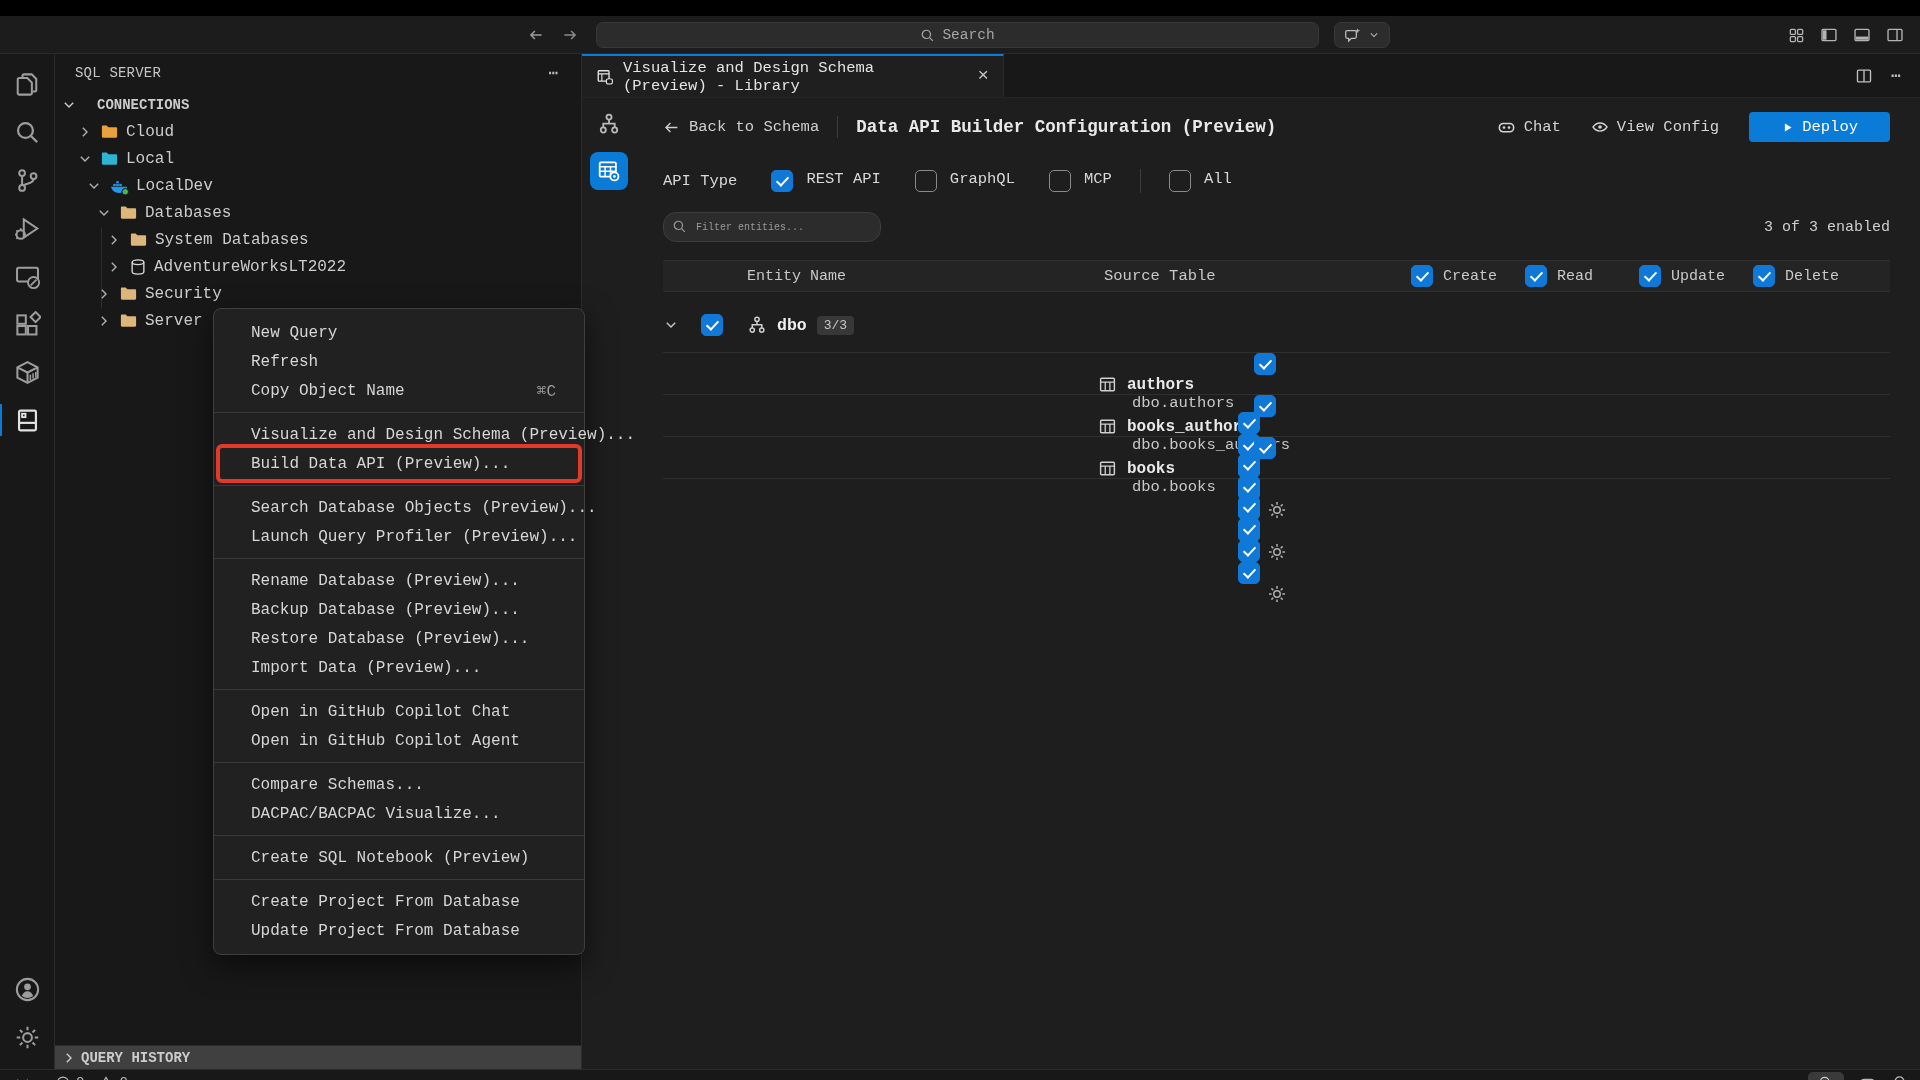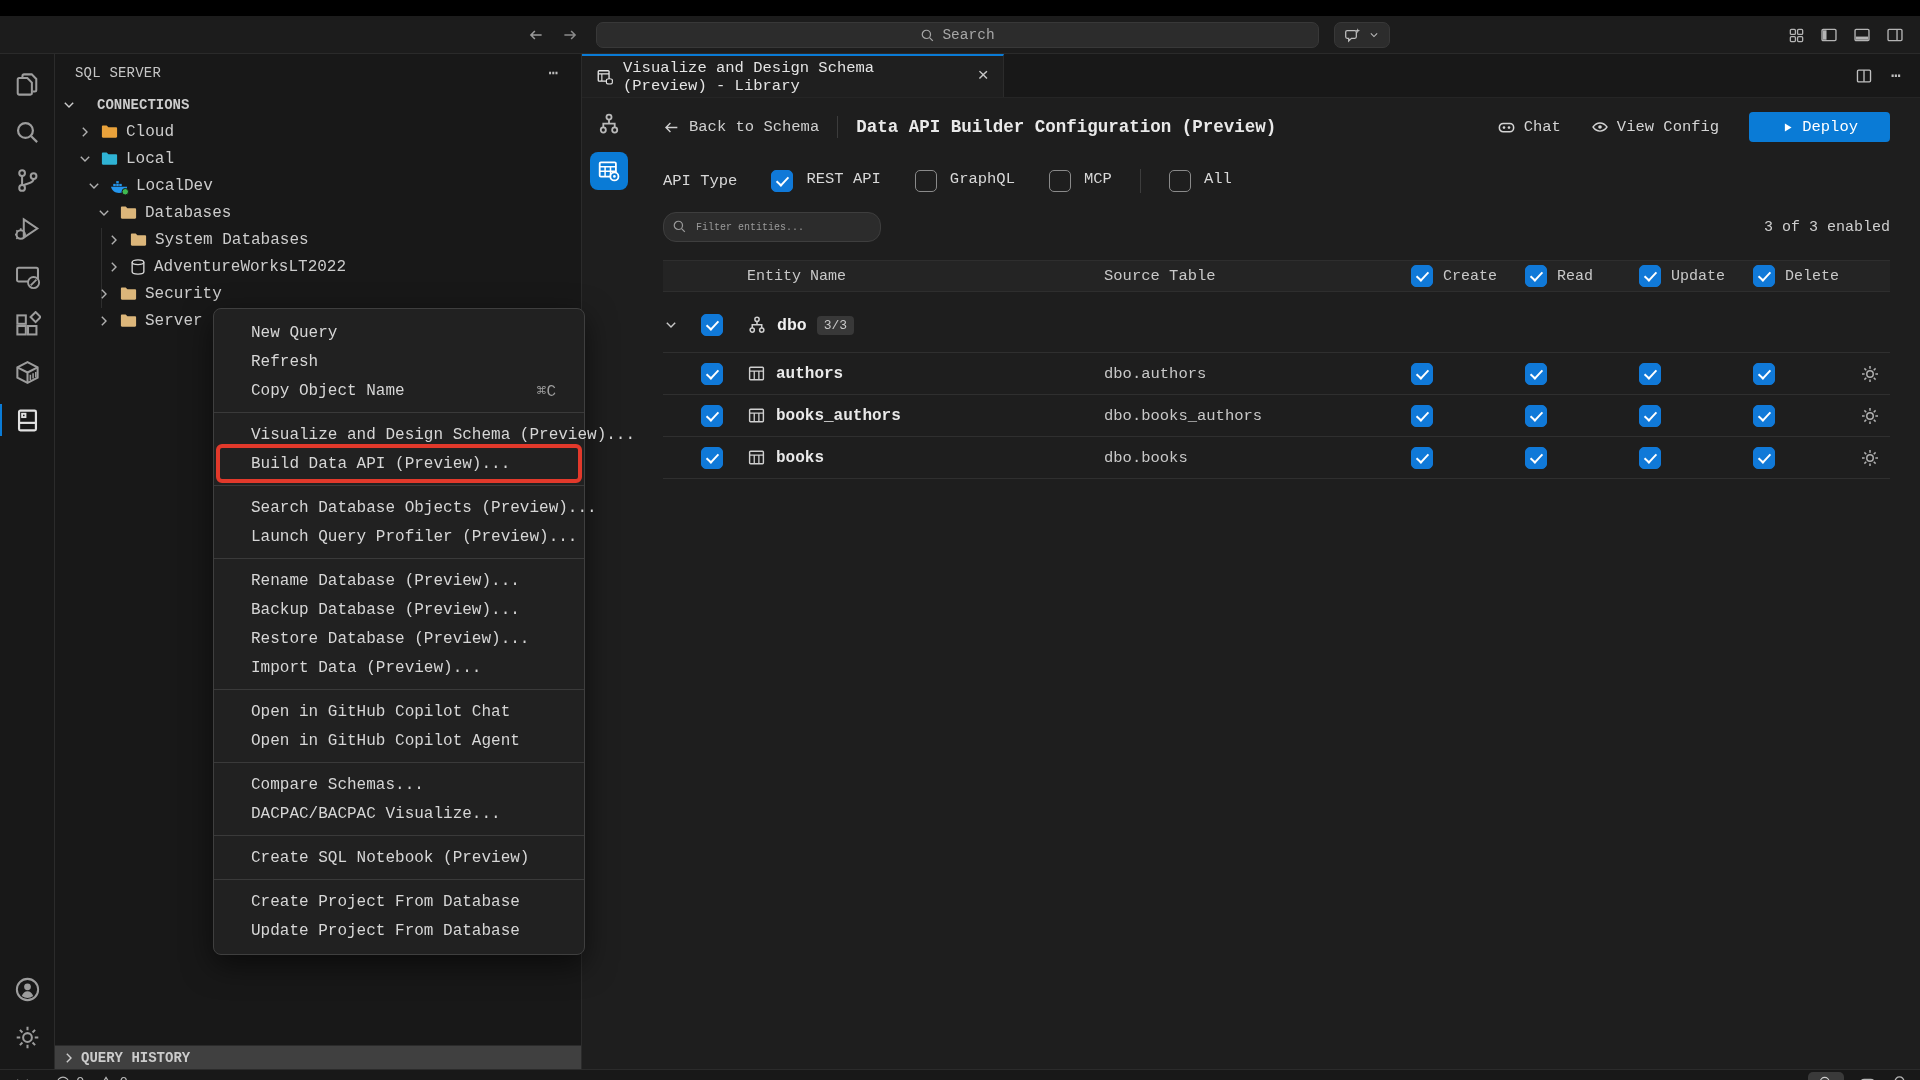--- a/index.html
+++ b/index.html
@@ -96,21 +96,21 @@
   .col-name { width:357px; flex:none; display:flex; align-items:center; gap:10px; min-width:0; }
   .col-src { width:289px; flex:none; color:#c8c8c8; font-size:15.5px; }
   .col-perm { width:114px; flex:none; display:flex; align-items:center; gap:10px; padding-left:18px; }
   .col-gear { flex:1; display:flex; justify-content:center; color:#b0b0b0; }
   .t-group { height:38px; margin-top:14px; display:flex; align-items:center; }
   .t-group .expander { width:38px; flex:none; color:#c8c8c8; display:flex; align-items:center; }
   .t-group .cbcol { width:46px; flex:none; display:flex; align-items:center; }
   .t-group .gname { font-weight:bold; color:#f0f0f0; font-size:16.5px; margin:0 10px 0 10px; }
   .badge { background:#383838; color:#c9c9c9; border-radius:4px; padding:2px 7px; font-size:13px; }
   .t-rows { margin-top:8px; border-top:1px solid #2f2f2f; }
-  .t-row { height:42px; display:flex; align-items:center; border-bottom:1px solid #2f2f2f; }
+  .t-row { height:42px; display:flex; align-items:center; border-bottom:1px solid #2f2f2f;flex-direction:column; }
   .t-row .expander { width:38px; flex:none; }
   .t-row .cbcol { width:46px; flex:none; display:flex; align-items:center; }
   .ename { font-weight:bold; color:#e9e9e9; font-size:16px; overflow:hidden; text-overflow:ellipsis; white-space:nowrap; }
   .tbl-ico { color:#d0d0d0; }
 
   
   .statusbar { position:absolute; left:0; top:1053px; width:1920px; height:27px; background:#181818; border-top:1px solid #2b2b2b; display:flex; align-items:center; font-size:14px; color:#b5b5b5; padding:0 12px 0 14px; }
   .sb-left { display:flex; align-items:center; gap:24px; }
   .sb-problems { display:flex; align-items:center; gap:14px; }
   .sb-problem { display:flex; align-items:center; gap:5px; }

